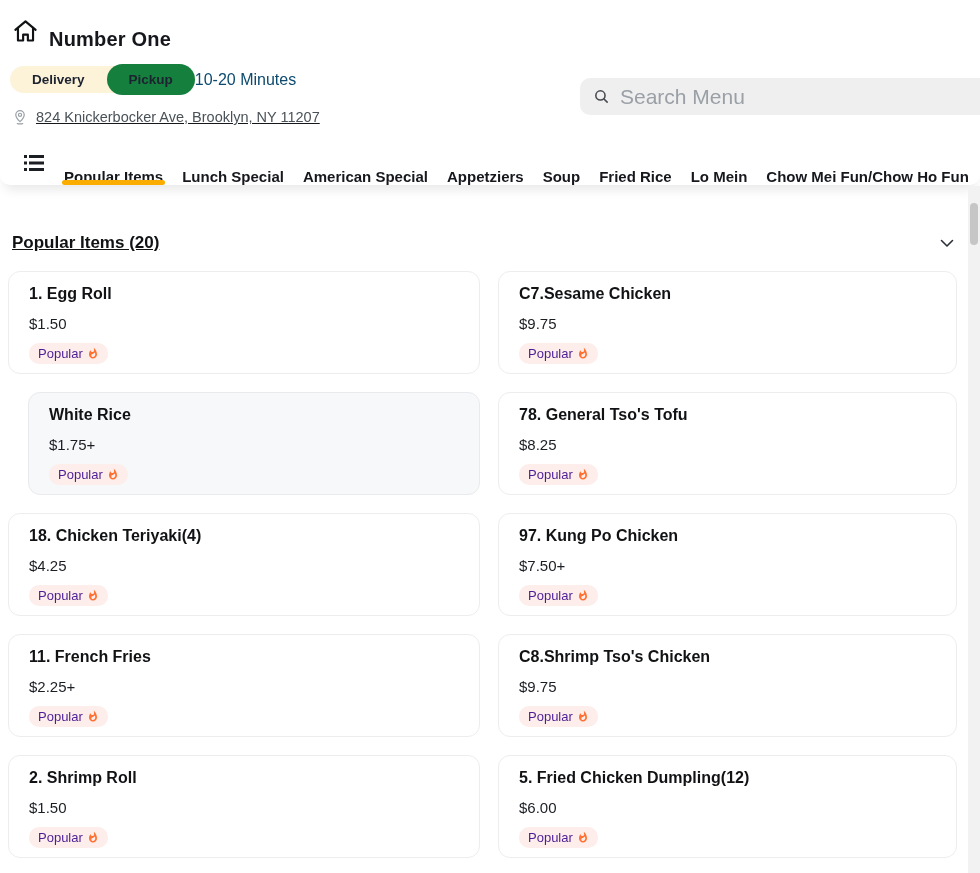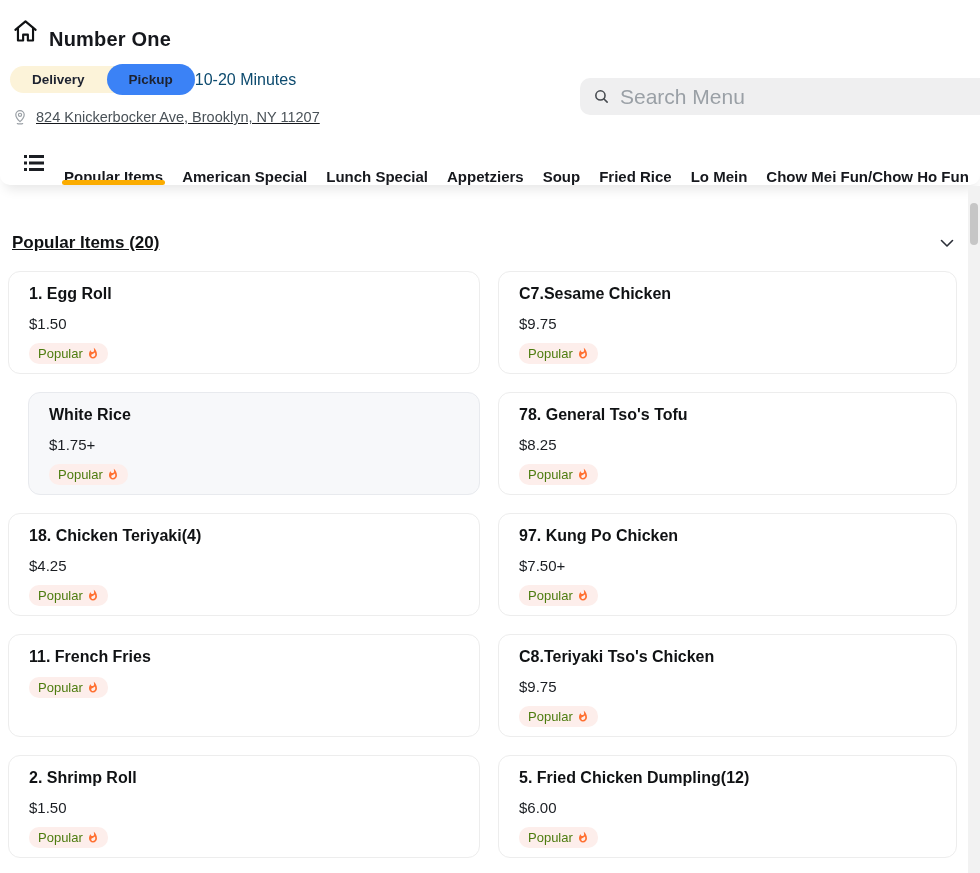--- a/index.html
+++ b/index.html
@@ -18,21 +18,21 @@
   .mode-row { position:absolute; top:66px; left:10px; display:flex; align-items:center; }
   .toggle-pill {
     display:flex; align-items:center; background:#FCF3D9;
     border-radius:17px; height:27px;
   }
   .toggle-seg {
     font-size:13.5px; font-weight:bold; color:#1d2230;
     padding:0 22px; height:31px; display:flex; align-items:center; justify-content:center;
     border-radius:17px; cursor:pointer;
   }
-  .toggle-seg.selected { background:#3b82f6; }
+  .toggle-seg.selected { background:#15803d; }
   .eta-text { font-size:16px; color:#0c4a6e; }
 
   .search-wrap {
     position:absolute; top:78px; left:580px; width:430px; height:37px;
     background:#EFEFF0; border-radius:10px; display:flex; align-items:center; padding:0 13px;
   }
   .search-wrap svg { width:17px; height:17px; flex:0 0 auto; }
   .search-input {
     border:none; outline:none; background:transparent; margin-left:10px;
     font-size:21px; color:#333; width:300px; font-family:"Liberation Sans", sans-serif;
@@ -78,21 +78,21 @@
   }
   .menu-card {
     height:103px; background:#ffffff; border:1px solid #ededed; border-radius:12px;
     padding:13px 20px 0; cursor:pointer;
   }
   .menu-card.highlight { background:#f7f8fa; border-color:#e8eaee;margin-left:20px; }
   .item-name { font-size:16px; font-weight:bold; color:#101214; }
   .item-price { font-size:15px; color:#1b1e23; margin-top:12px; }
   .item-badge {
     display:inline-flex; align-items:center; gap:4px; margin-top:11px;
-    background:#FDEEEB; color:#4d7c0f; font-size:13px;
+    background:#FDEEEB; color:#4c1d95; font-size:13px;
     padding:3px 9px; border-radius:10px;
   }
   .fire svg { width:12px; height:13px; display:block; }
 
   
   .scrollbar-track {
     position:absolute; top:186px; right:0; width:12px; bottom:0;
     background:#f2f2f2;
   }
   .scrollbar-thumb {
@@ -146,24 +146,24 @@
       <rect x="0" y="7.5" width="3" height="3"></rect>
         <rect x="5" y="7.5" width="15" height="3"></rect>
       <rect x="0" y="14" width="3" height="3"></rect>
         <rect x="5" y="14" width="15" height="3"></rect>
     </svg>
   </span>
   <div class="tab active">
       <span>Popular Items</span>
     </div>
   <div class="tab">
+      <span>Lunch Special</span>
+    </div>
+  <div class="tab">
       <span>American Special</span>
-    </div>
-  <div class="tab">
-      <span>Lunch Special</span>
     </div>
   <div class="tab">
       <span>Appetziers</span>
     </div>
   <div class="tab">
       <span>Soup</span>
     </div>
   <div class="tab">
       <span>Fried Rice</span>
     </div>
@@ -260,32 +260,33 @@
         <span class="fire">
           <svg viewBox="0 0 24 24" fill="#FF7031">
             <path d="M13.5.7s.7 2.6.7 4.8c0 2-1.3 3.7-3.4 3.7S7.2 7.5 7.2 5.5l0-.4C5.2 7.5 4 10.6 4 14c0 4.4 3.6 8 8 8s8-3.6 8-8C20 8.6 17.4 3.8 13.5.7zM11.7 19c-1.8 0-3.2-1.4-3.2-3.1 0-1.6 1-2.8 2.8-3.1 1.8-.4 3.6-1.2 4.6-2.6.4 1.3.6 2.7.6 4 0 2.7-2.1 4.8-4.8 4.8z"></path>
           </svg>
         </span>
       </div>
   </div>
 
   <div class="menu-card">
     <div class="item-name">11. French Fries</div>
-    <div class="item-badge">
-        <span>Popular</span>
-        <span class="fire">
-          <svg viewBox="0 0 24 24" fill="#FF7031">
-            <path d="M13.5.7s.7 2.6.7 4.8c0 2-1.3 3.7-3.4 3.7S7.2 7.5 7.2 5.5l0-.4C5.2 7.5 4 10.6 4 14c0 4.4 3.6 8 8 8s8-3.6 8-8C20 8.6 17.4 3.8 13.5.7zM11.7 19c-1.8 0-3.2-1.4-3.2-3.1 0-1.6 1-2.8 2.8-3.1 1.8-.4 3.6-1.2 4.6-2.6.4 1.3.6 2.7.6 4 0 2.7-2.1 4.8-4.8 4.8z"></path>
-          </svg>
-        </span>
-      </div>
-  </div>
-
-  <div class="menu-card">
-    <div class="item-name">C8.Teriyaki Tso's Chicken</div>
+    <div class="item-price">$2.25+</div>
+    <div class="item-badge">
+        <span>Popular</span>
+        <span class="fire">
+          <svg viewBox="0 0 24 24" fill="#FF7031">
+            <path d="M13.5.7s.7 2.6.7 4.8c0 2-1.3 3.7-3.4 3.7S7.2 7.5 7.2 5.5l0-.4C5.2 7.5 4 10.6 4 14c0 4.4 3.6 8 8 8s8-3.6 8-8C20 8.6 17.4 3.8 13.5.7zM11.7 19c-1.8 0-3.2-1.4-3.2-3.1 0-1.6 1-2.8 2.8-3.1 1.8-.4 3.6-1.2 4.6-2.6.4 1.3.6 2.7.6 4 0 2.7-2.1 4.8-4.8 4.8z"></path>
+          </svg>
+        </span>
+      </div>
+  </div>
+
+  <div class="menu-card">
+    <div class="item-name">C8.Shrimp Tso's Chicken</div>
     <div class="item-price">$9.75</div>
     <div class="item-badge">
         <span>Popular</span>
         <span class="fire">
           <svg viewBox="0 0 24 24" fill="#FF7031">
             <path d="M13.5.7s.7 2.6.7 4.8c0 2-1.3 3.7-3.4 3.7S7.2 7.5 7.2 5.5l0-.4C5.2 7.5 4 10.6 4 14c0 4.4 3.6 8 8 8s8-3.6 8-8C20 8.6 17.4 3.8 13.5.7zM11.7 19c-1.8 0-3.2-1.4-3.2-3.1 0-1.6 1-2.8 2.8-3.1 1.8-.4 3.6-1.2 4.6-2.6.4 1.3.6 2.7.6 4 0 2.7-2.1 4.8-4.8 4.8z"></path>
           </svg>
         </span>
       </div>
   </div>

